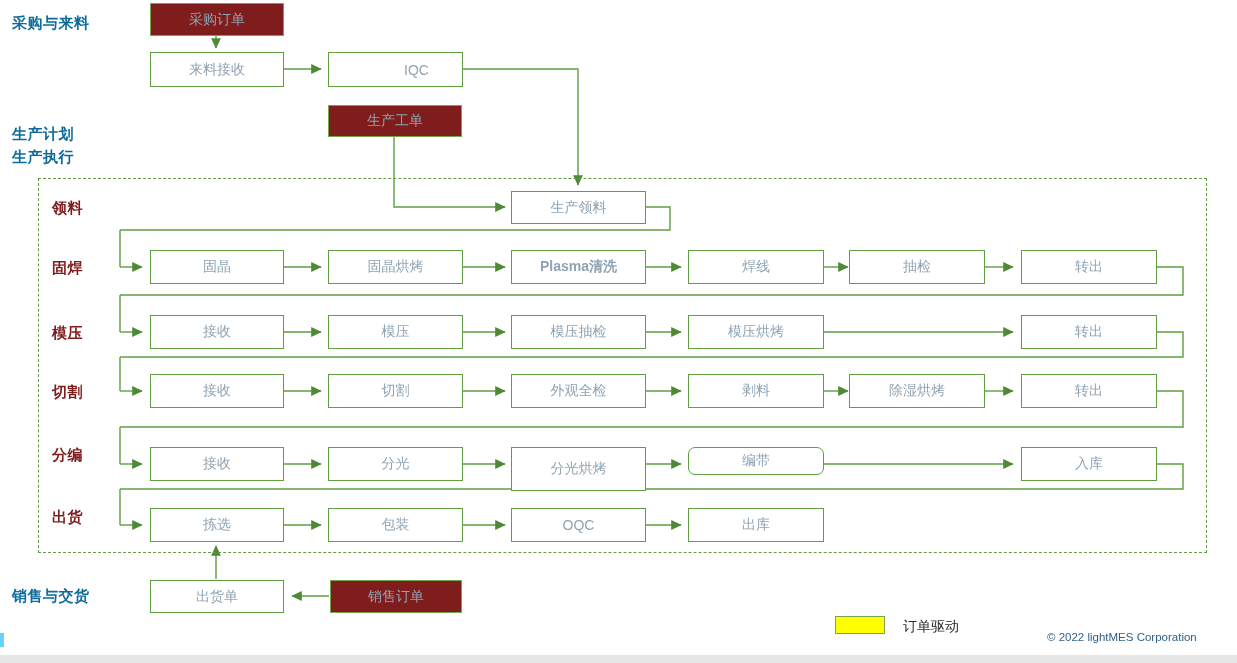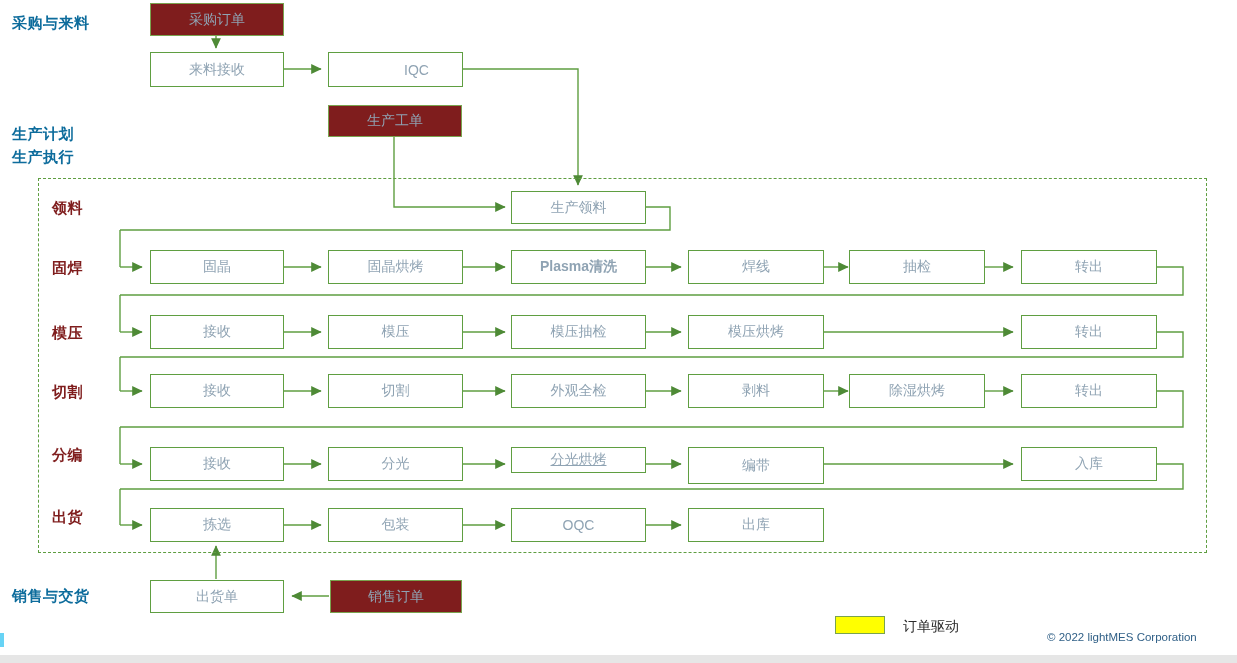--- a/index.html
+++ b/index.html
@@ -198,22 +198,22 @@
 
   <div class="node" style="left:150px;top:374px;width:134px;height:34px;">接收</div>
   <div class="node" style="left:328px;top:374px;width:135px;height:34px;">切割</div>
   <div class="node" style="left:511px;top:374px;width:135px;height:34px;">外观全检</div>
   <div class="node" style="left:688px;top:374px;width:136px;height:34px;">剥料</div>
   <div class="node" style="left:849px;top:374px;width:136px;height:34px;">除湿烘烤</div>
   <div class="node" style="left:1021px;top:374px;width:136px;height:34px;">转出</div>
 
   <div class="node" style="left:150px;top:447px;width:134px;height:34px;">接收</div>
   <div class="node" style="left:328px;top:447px;width:135px;height:34px;">分光</div>
-  <div class="node" style="left:511px;top:447px;width:135px;height:26px;text-decoration:underline;">分光烘烤</div>
-  <div class="node" style="left:688px;top:447px;width:136px;height:37px;">编带</div>
+  <div class="node" style="left:511px;top:447px;width:135px;height:44px;">分光烘烤</div>
+  <div class="node" style="left:688px;top:447px;width:136px;height:28px;border-radius:7px;">编带</div>
   <div class="node" style="left:1021px;top:447px;width:136px;height:34px;">入库</div>
 
   <div class="node" style="left:150px;top:508px;width:134px;height:34px;">拣选</div>
   <div class="node" style="left:328px;top:508px;width:135px;height:34px;">包装</div>
   <div class="node" style="left:511px;top:508px;width:135px;height:34px;">OQC</div>
   <div class="node" style="left:150px;top:580px;width:134px;height:33px;">出货单</div>
 
   <div class="node" style="left:688px;top:508px;width:136px;height:34px;">出库</div>
   <div class="node order" style="left:330px;top:580px;width:132px;height:33px;">销售订单</div>
 

